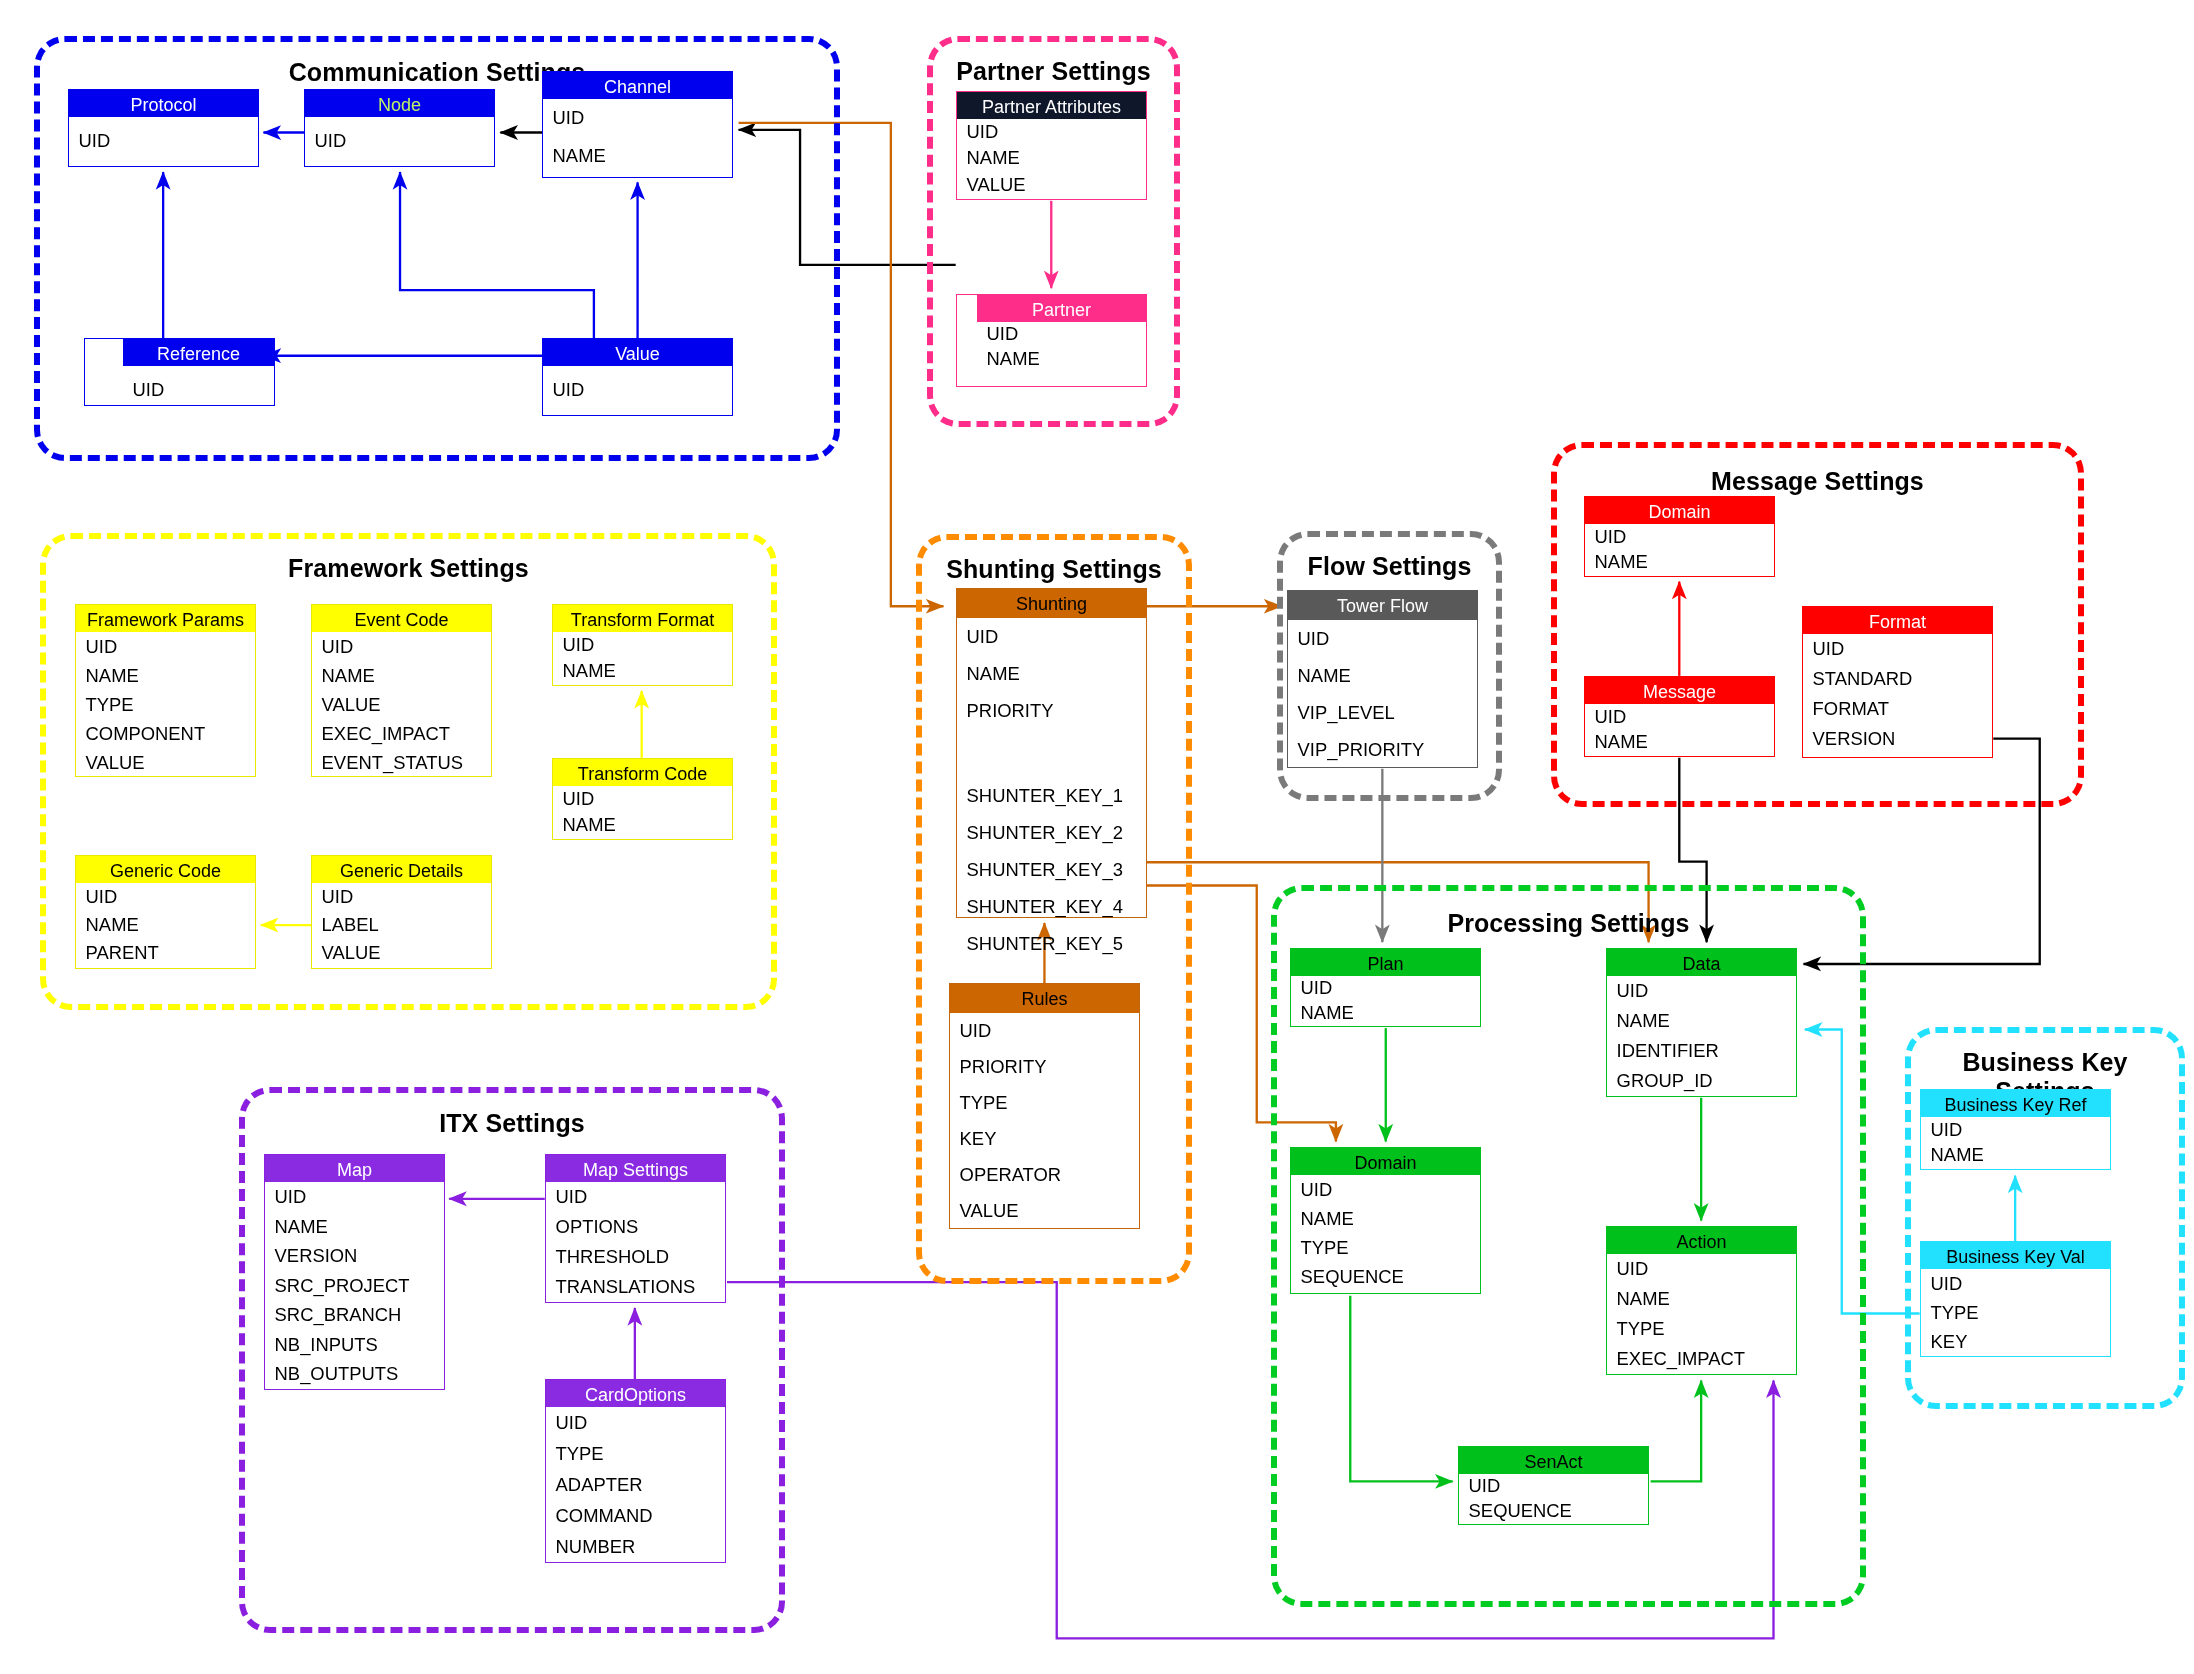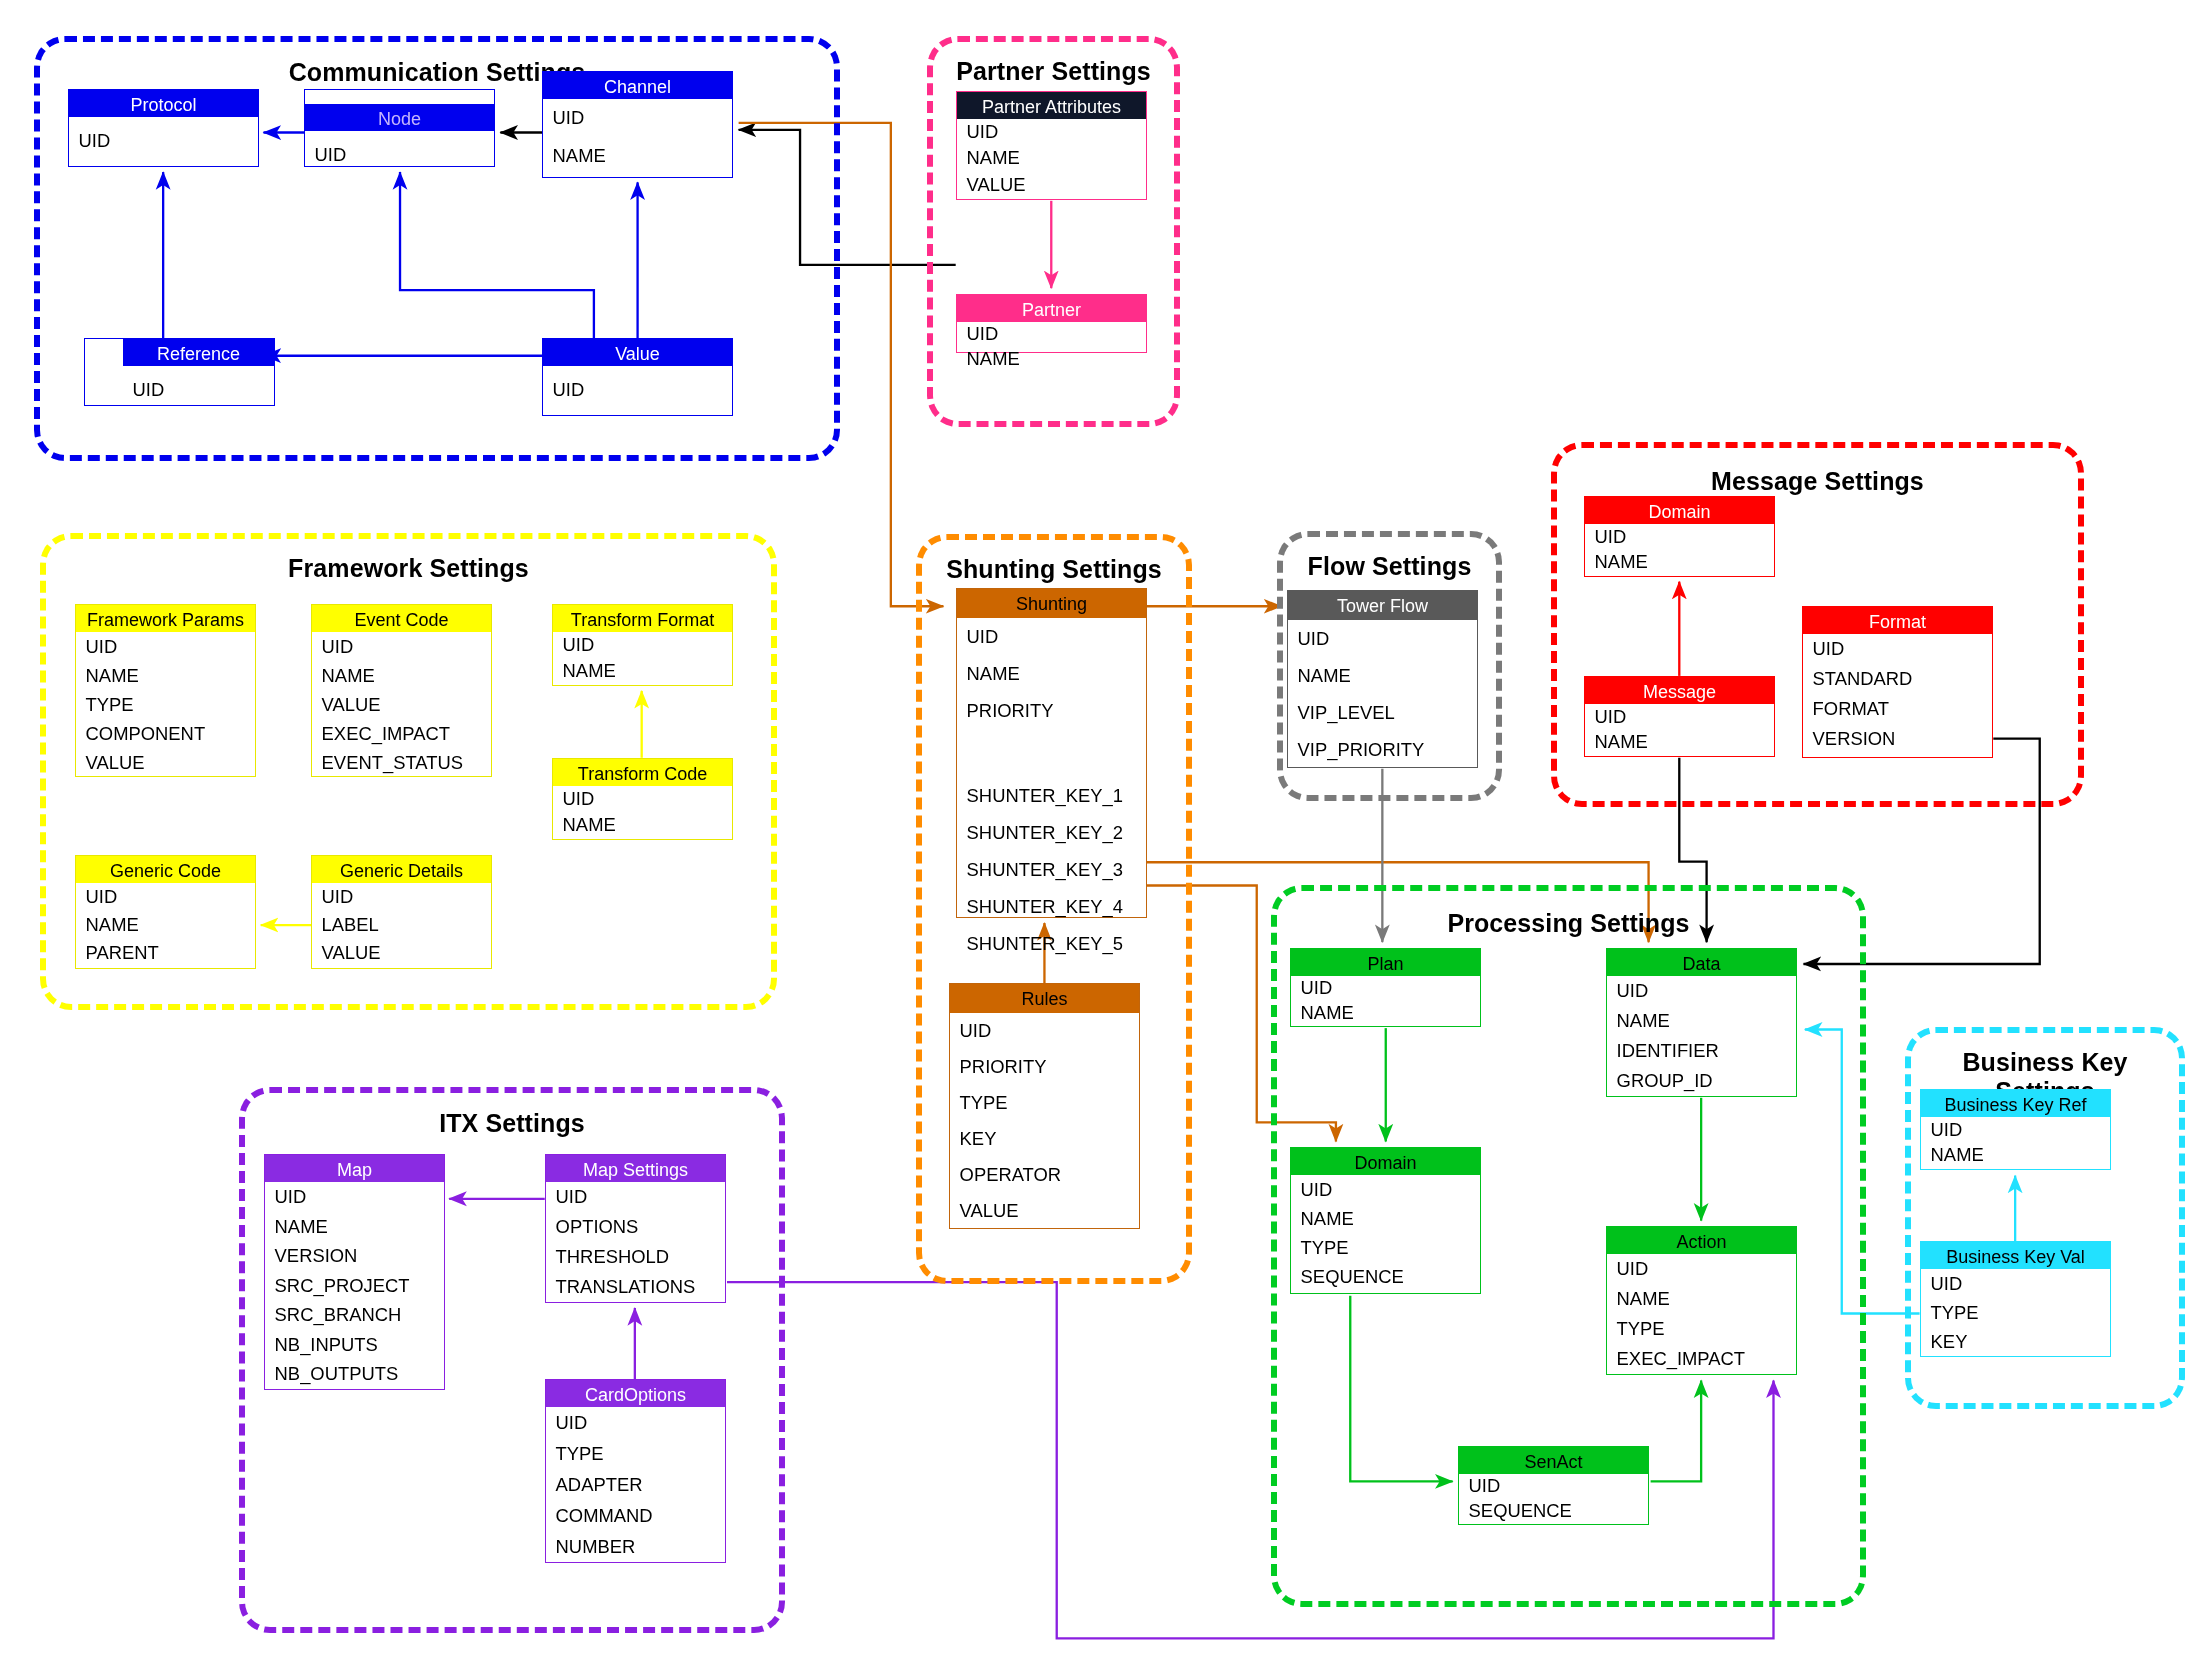--- a/index.html
+++ b/index.html
@@ -109,21 +109,21 @@
       </div>
     </div>
   <div id="entities">
       <div class="ent" style="left: 68px; top: 89px; width: 191px; height: 78px; border: 1.4px solid rgb(0, 0, 238);">
         <div class="ent-hdr" style="height: 27px; background: rgb(0, 0, 238); color: rgb(255, 255, 255);">Protocol</div>
         <div class="ent-body" style="height: 48px;">
           <div class="attr" style="height: 48px; line-height: 48px;">UID</div>
         </div>
       </div>
       <div class="ent" style="left: 304px; top: 89px; width: 191px; height: 78px; border: 1.4px solid rgb(0, 0, 238);">
-        <div class="ent-hdr" style="height: 27px; background: rgb(0, 0, 238); color: #c4b5fd; margin-top: 14px;">Node</div>
+        <div class="ent-hdr" style="height: 27px; background: rgb(0, 0, 238); color: #bef264;">Node</div>
         <div class="ent-body" style="height: 48px;">
           <div class="attr" style="height: 48px; line-height: 48px;">UID</div>
         </div>
       </div>
       <div class="ent" style="left: 542px; top: 71px; width: 191px; height: 107px; border: 1.4px solid rgb(0, 0, 238);">
         <div class="ent-hdr" style="height: 27px; background: rgb(0, 0, 238); color: rgb(255, 255, 255);">Channel</div>
         <div class="ent-body" style="height: 76px;">
           <div class="attr" style="height: 38px; line-height: 38px;">UID</div>
           <div class="attr" style="height: 38px; line-height: 38px;">NAME</div>
         </div>
@@ -141,21 +141,21 @@
         </div>
       </div>
       <div class="ent" style="left: 956px; top: 91px; width: 191px; height: 109px; border: 1.4px solid rgb(255, 45, 138);">
         <div class="ent-hdr" style="height: 27px; background: #0f172a; color: rgb(255, 255, 255);">Partner Attributes</div>
         <div class="ent-body" style="height: 79px;">
           <div class="attr" style="height: 26.4px; line-height: 26.4px;">UID</div>
           <div class="attr" style="height: 26.4px; line-height: 26.4px;">NAME</div>
           <div class="attr" style="height: 26.4px; line-height: 26.4px;">VALUE</div>
         </div>
       </div>
-      <div class="ent" style="left: 956px; top: 294px; width: 191px; height: 59px; border: 1.4px solid rgb(255, 45, 138);">
+      <div class="ent" style="left: 956px; top: 294px; width: 191px; height: 93px; border: 1.4px solid rgb(255, 45, 138); padding-left: 20px;">
         <div class="ent-hdr" style="height: 27px; background: rgb(255, 45, 138); color: rgb(255, 255, 255);">Partner</div>
         <div class="ent-body" style="height: 49px;">
           <div class="attr" style="height: 24.6px; line-height: 24.6px;">UID</div>
           <div class="attr" style="height: 24.6px; line-height: 24.6px;">NAME</div>
         </div>
       </div>
       <div class="ent" style="left: 75px; top: 604px; width: 181px; height: 173px; border: 1.4px solid rgb(232, 232, 0);">
         <div class="ent-hdr" style="height: 27px; background: rgb(255, 255, 0); color: rgb(0, 0, 0);">Framework Params</div>
         <div class="ent-body" style="height: 143px;">
           <div class="attr" style="height: 29px; line-height: 29px;">UID</div>

